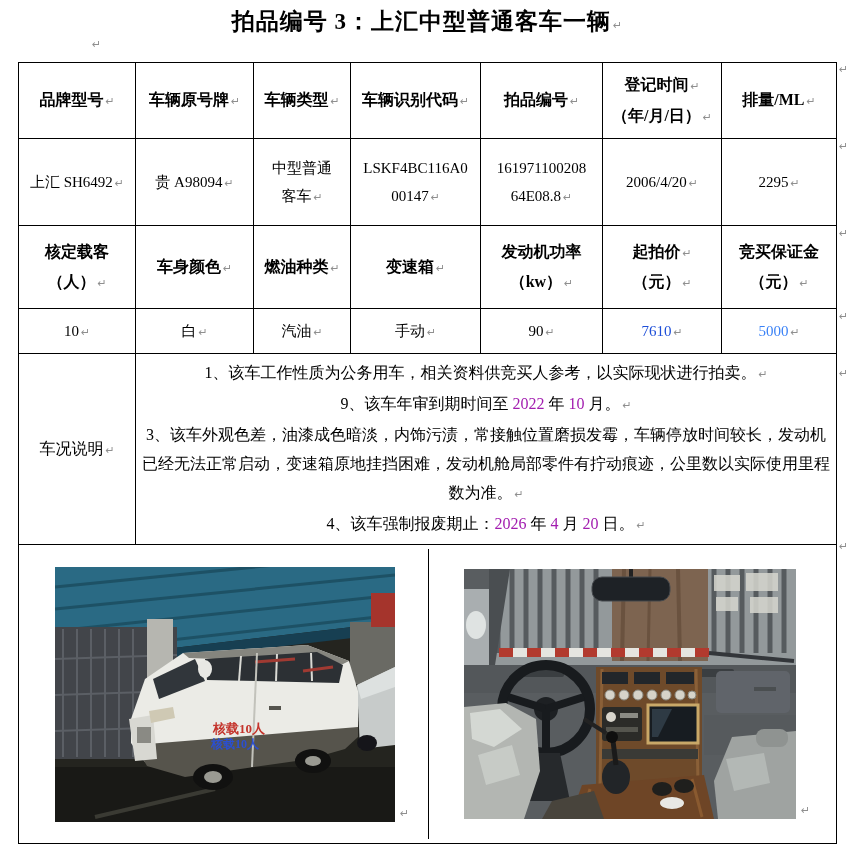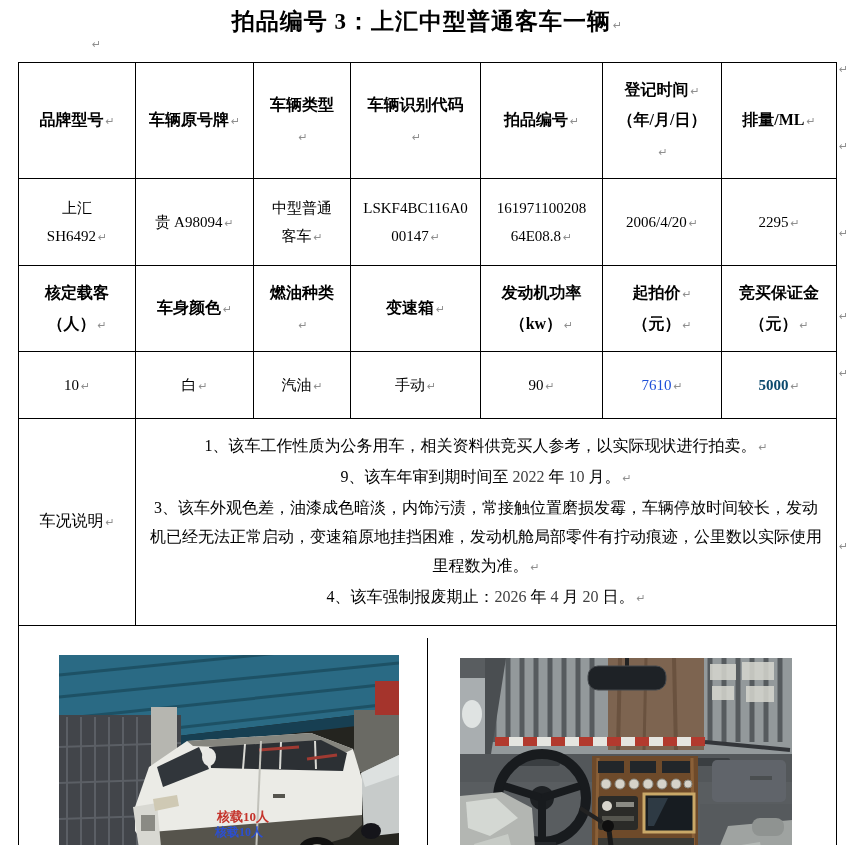--- a/index.html
+++ b/index.html
@@ -3,29 +3,29 @@
 <meta charset="utf-8">
 <style>
   html,body{margin:0;padding:0;background:#ffffff;}
   body{width:854px;height:845px;font-family:"Liberation Serif","DejaVu Serif",serif;color:#000;}
   .page{position:relative;width:854px;height:845px;background:#fff;overflow:hidden;}
   .title-wrap{position:absolute;top:6px;left:0;width:854px;text-align:center;}
   .title{display:inline;font-size:23px;font-weight:bold;letter-spacing:1px;}
   .mk{color:#8f8f8f;font-size:11px;font-family:"DejaVu Sans",sans-serif;margin-left:2px;font-weight:normal;}
   .stray{position:absolute;color:#8f8f8f;font-size:11px;font-family:"DejaVu Sans",sans-serif;}
   table.veh{position:absolute;left:18px;top:62px;width:818px;border-collapse:collapse;table-layout:fixed;}
-  table.veh td,table.veh th{border:1px solid #000;text-align:center;vertical-align:middle;padding:12px;overflow:hidden;}
-  tr.r1{height:76px;} tr.r2{height:87px;} tr.r3{height:83px;} tr.r4{height:67px;}
+  table.veh td,table.veh th{border:1px solid #000;text-align:center;vertical-align:middle;padding:4px;overflow:hidden;}
+  tr.r1{height:76px;} tr.r2{height:87px;} tr.r3{height:83px;} tr.r4{height:45px;}
   tr.r5{height:173px;} tr.r6{height:292px;}
   .hd{font-weight:bold;font-size:16px;}
   .dt{font-weight:normal;font-size:15px;}
   .ln{line-height:1.9;}
   .red{color:#1d4ed8;}
-  .blue{color:#0c4a6e;font-weight:bold;}
-  .navy{color:#404040;margin-top:32px;}
+  .blue{color:#3b82f6;}
+  .navy{color:#a21caf;margin-top:32px;}
   td.cond{ text-align:left;vertical-align:top;padding:5px 8px 0 10px;font-size:16px;}
   td.cond .cl{line-height:29px;}
   td.condlabel{font-size:16px;}
   td.photocell{padding:0;vertical-align:top;}
   .photo-row{display:flex;height:290px;width:100%;}
   .pc{width:409px;display:flex;align-items:center;justify-content:center;position:relative;}
   .pc.right{border-left:1px solid #000;width:408px;}
   .photo{position:relative;font-size:0;}
   .photo .mk{position:absolute;right:-14px;bottom:2px;}
 </style>

